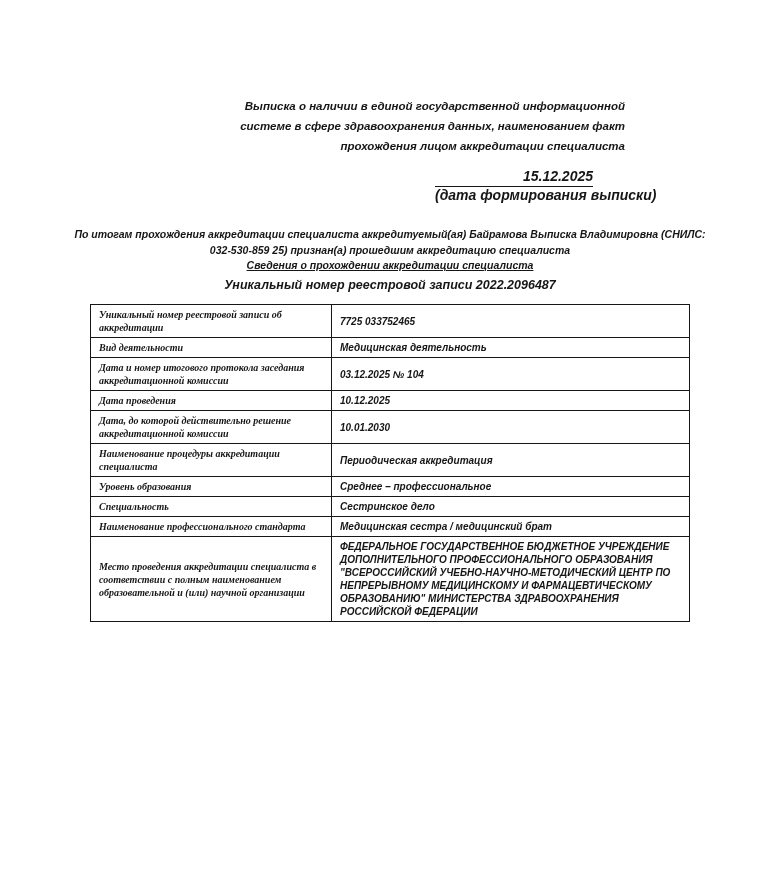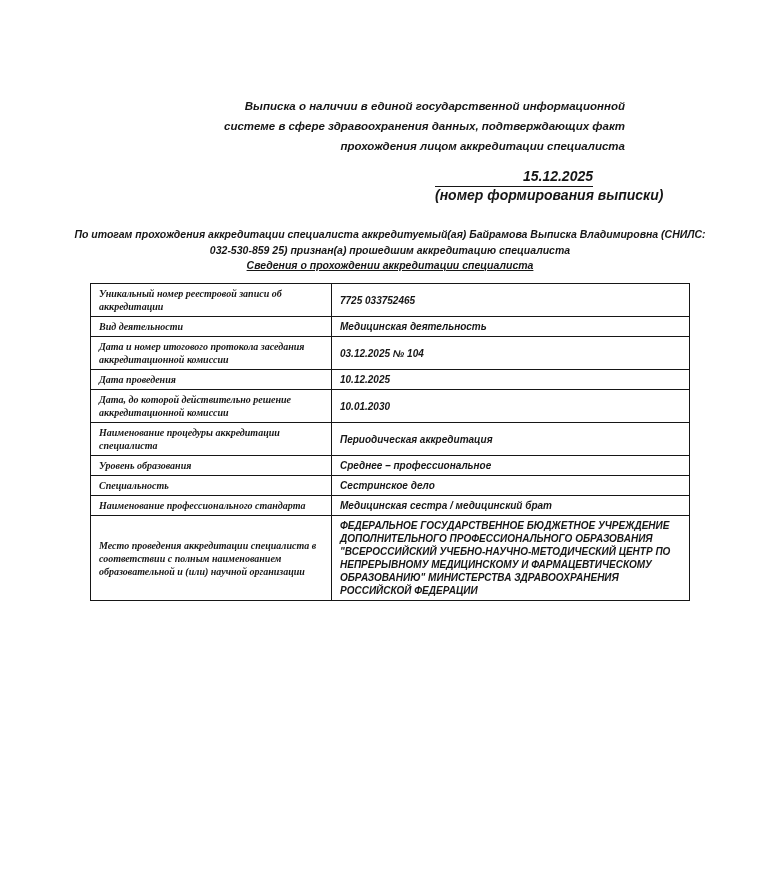--- a/index.html
+++ b/index.html
@@ -84,36 +84,37 @@
     font-family: Liberation Serif, serif;
   }
 </style>
 </head>
 <body>
 
 <div class="page" style="color: rgb(22, 22, 22);">
 
   <div class="doc-title">
     <div class="line">Выписка о наличии в единой государственной информационной</div>
-    <div class="line">системе в сфере здравоохранения данных, подтверждающих факт</div>
+    <div class="line">системе в сфере здравоохранения данных, наименованием факт</div>
     <div class="line">прохождения лицом аккредитации специалиста</div>
   </div>
 
   <div class="date-block">
     <div class="date-value">15.12.2025</div>
-    <div class="date-caption">(номер формирования выписки)</div>
+    <div class="date-caption">(дата формирования выписки)</div>
   </div>
 
   <div class="intro">
     <div class="line">По итогам прохождения аккредитации специалиста аккредитуемый(ая) Байрамова Выписка Владимировна (СНИЛС:</div>
     <div class="line">032-530-859 25) признан(а) прошедшим аккредитацию специалиста</div>
   </div>
 
   <div class="section-heading">Сведения о прохождении аккредитации специалиста</div>
 
+  <div class="registry-heading">Уникальный номер реестровой записи 2022.2096487</div>
 
   <table class="acc-table">
     <tbody id="acc-tbody">
     <tr>
       <td class="label">Уникальный номер реестровой записи об аккредитации</td>
       <td class="value">7725 033752465</td>
     </tr>
 
     <tr>
       <td class="label">Вид деятельности</td>

